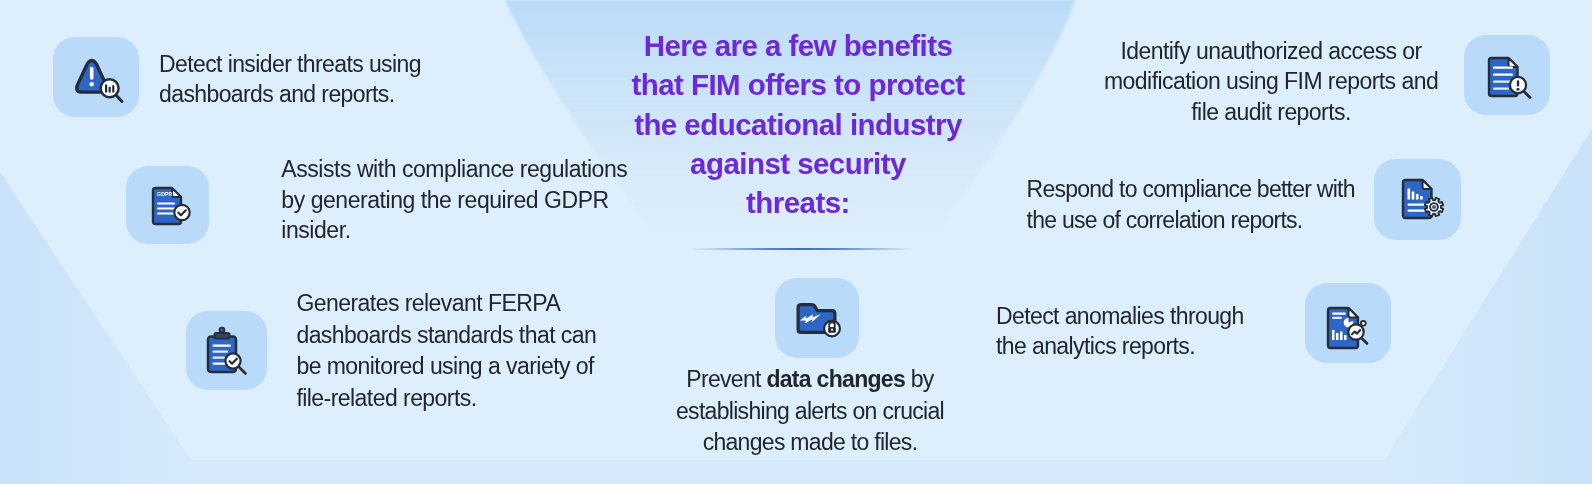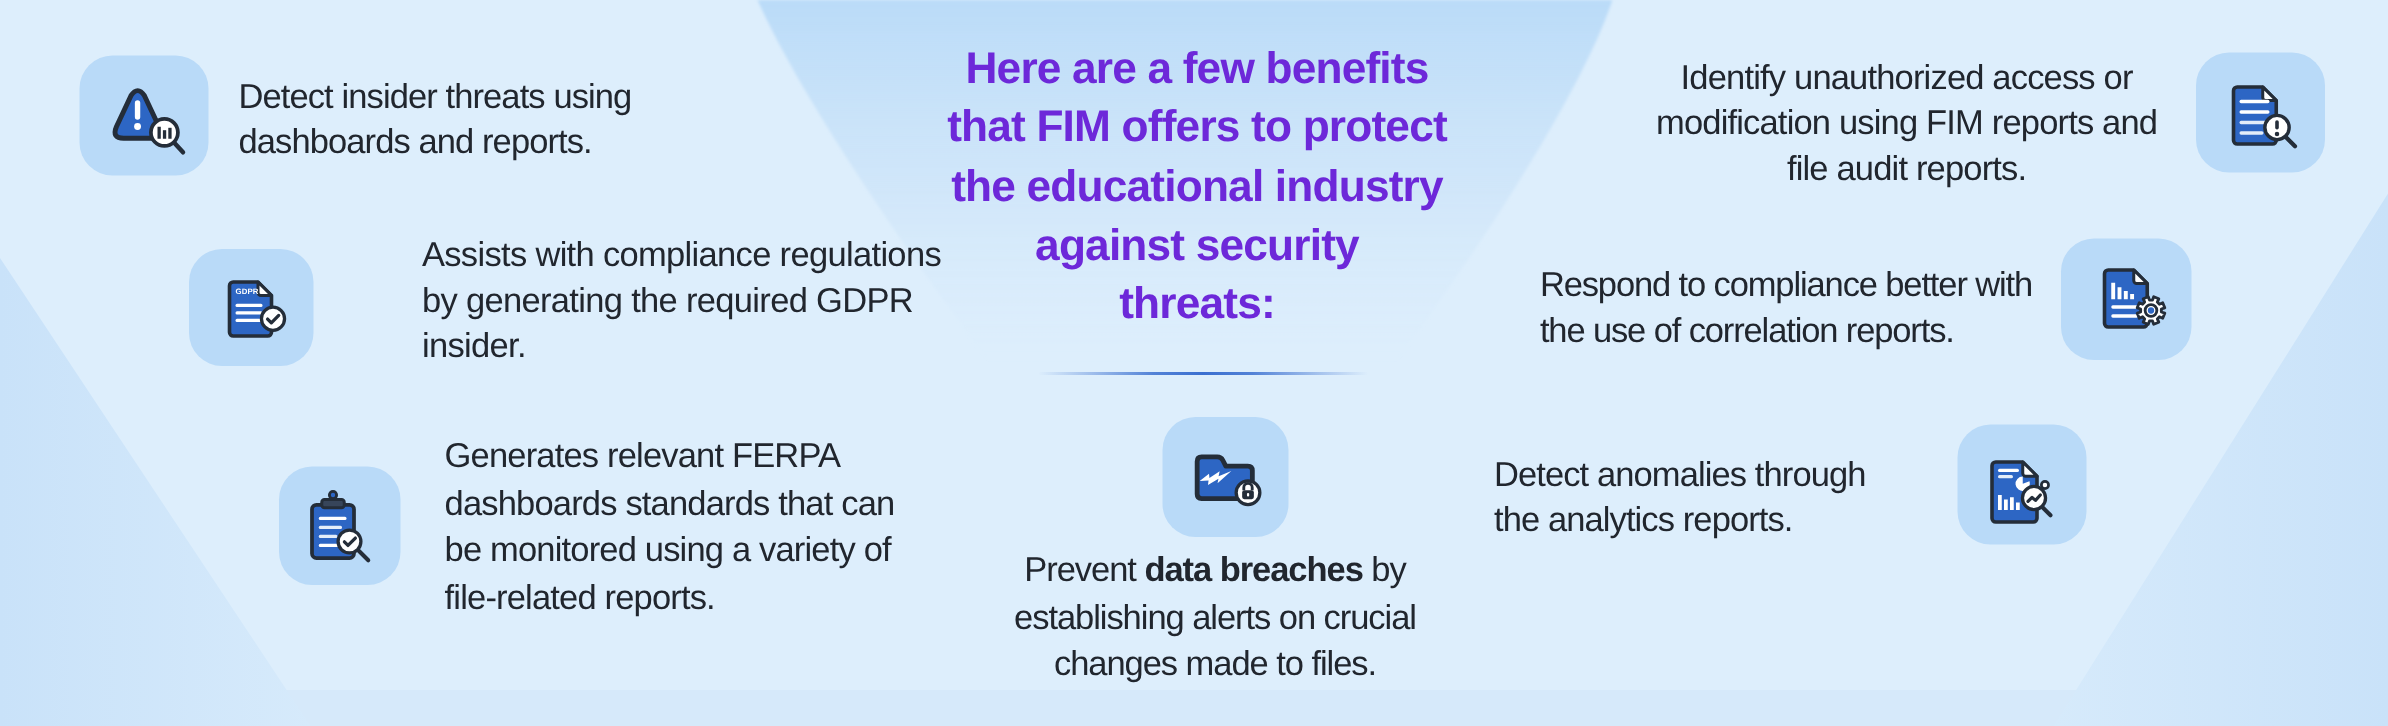--- a/index.html
+++ b/index.html
@@ -97,21 +97,21 @@
 <div class="tile" style="left:775px;top:278px;width:84px;height:80px;">
 <svg width="84" height="80" viewBox="0 0 84 80">
   <path d="M23.1,29.6 q0,-3 3,-3 h10.4 q2.6,0 3.7,2.2 l2,3.9 h14.7 q3,0 3,3 v15.7 q0,3 -3,3 h-30.8 q-3,0 -3,-3 z" fill="#2d66c4" stroke="#242d39" stroke-width="3.2" stroke-linejoin="round"></path>
   <path d="M24.8,42.6 l6.2,-4.8 l0.3,2.8 l6.8,-4.4 l-0.7,3.3 l8.5,-3.5 l-9.2,8.2 l0.6,-3 l-7,4.1 l0.4,-2.9 z" fill="#fff"></path>
   <circle cx="57" cy="50.5" r="7.9" fill="#fff" stroke="#242d39" stroke-width="2.2"></circle>
   <path d="M54.2,48.9 v-1.9 a2.8,2.8 0 0 1 5.6,0 v1.9" fill="none" stroke="#242d39" stroke-width="1.9"></path>
   <rect x="53.1" y="48.9" width="7.8" height="5.9" rx="1.4" fill="#242d39"></rect>
   <rect x="56.3" y="50.6" width="1.5" height="2.4" rx="0.7" fill="#fff"></rect>
 </svg>
 </div>
-<div class="ctxt" style="left:610px;top:364.4px;width:400px;letter-spacing:-0.7px;">Prevent <b>data breaches</b> by<br>establishing alerts on crucial<br>changes made to files.</div>
+<div class="ctxt" style="left:610px;top:364.4px;width:400px;letter-spacing:-0.7px;">Prevent <b>data changes</b> by<br>establishing alerts on crucial<br>changes made to files.</div>
 
 <div class="txt" style="left:1104px;top:35.7px;letter-spacing:-0.55px;text-align:center;">Identify <b>unauthorized access</b> or<br>modification using FIM reports and<br>file audit reports.</div>
 <div class="tile" style="left:1464px;top:35px;width:86px;height:80px;">
 <svg width="86" height="80" viewBox="0 0 86 80">
   <path d="M25,25.5 a2.5,2.5 0 0 1 2.5,-2.5 h17 l9,9 v26.5 a2.5,2.5 0 0 1 -2.5,2.5 h-23.5 a2.5,2.5 0 0 1 -2.5,-2.5 z" fill="#2d66c4" stroke="#242d39" stroke-width="2.4" stroke-linejoin="round"></path>
   <path d="M44.5,23 l9,9 h-7 a2,2 0 0 1 -2,-2 z" fill="#fff" stroke="#242d39" stroke-width="2" stroke-linejoin="round"></path>
   <rect x="29" y="31.5" width="20" height="2.3" rx="1.1" fill="#fff"></rect>
   <rect x="29" y="38.5" width="20" height="2.3" rx="1.1" fill="#fff"></rect>
   <rect x="29" y="45.5" width="20" height="2.3" rx="1.1" fill="#e4edf9"></rect>
   <rect x="29" y="52.5" width="16" height="2.3" rx="1.1" fill="#e4edf9"></rect>

